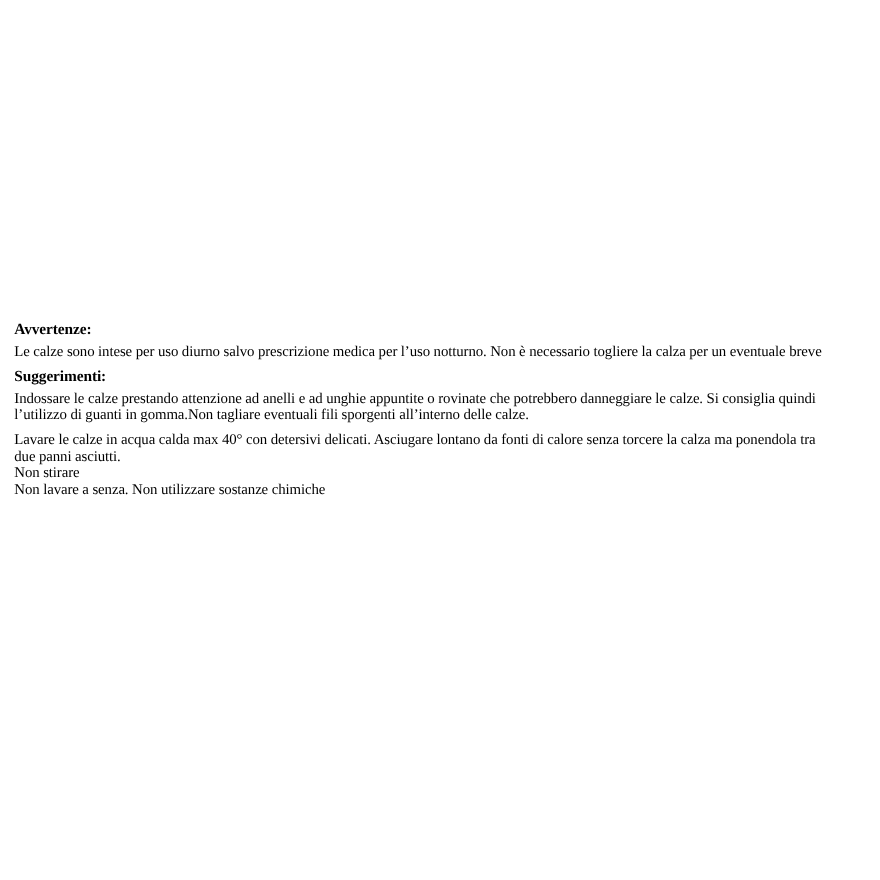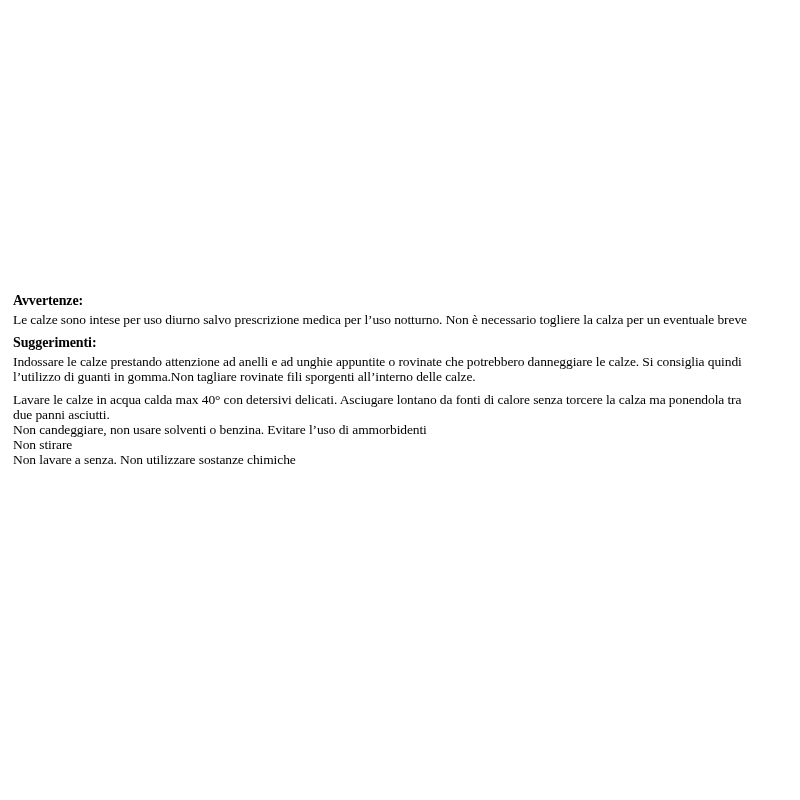--- a/index.html
+++ b/index.html
@@ -49,27 +49,26 @@
     <h3 class="section-heading">Avvertenze:</h3>
     <div class="para">
       <div class="line">Le calze sono intese per uso diurno salvo prescrizione medica per l’uso notturno. Non è necessario togliere la calza per un eventuale breve</div>
     </div>
   </div>
 
   <div class="section">
     <h3 class="section-heading">Suggerimenti:</h3>
     <div class="para">
       <div class="line">Indossare le calze prestando attenzione ad anelli e ad unghie appuntite o rovinate che potrebbero danneggiare le calze. Si consiglia quindi</div>
-      <div class="line">l’utilizzo di guanti in gomma.Non tagliare rovinate fili sporgenti all’interno delle calze.</div>
+      <div class="line">l’utilizzo di guanti in gomma.Non tagliare eventuali fili sporgenti all’interno delle calze.</div>
     </div>
   </div>
 
   <div class="section">
     <div class="para">
       <div class="line">Lavare le calze in acqua calda max 40° con detersivi delicati. Asciugare lontano da fonti di calore senza torcere la calza ma ponendola tra</div>
       <div class="line">due panni asciutti.</div>
-      <div class="line">Non candeggiare, non usare solventi o benzina. Evitare l’uso di ammorbidenti</div>
       <div class="line">Non stirare</div>
       <div class="line">Non lavare a senza. Non utilizzare sostanze chimiche</div>
     </div>
   </div>
 
 </div>
 
 </body></html>

